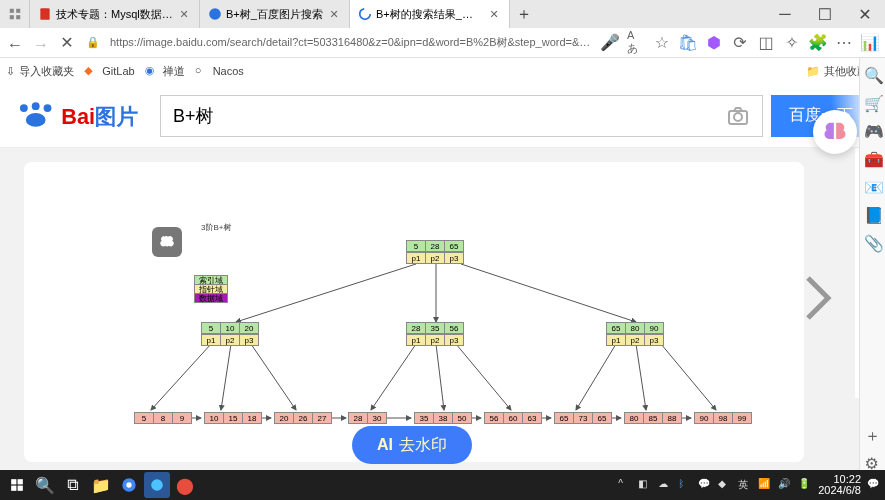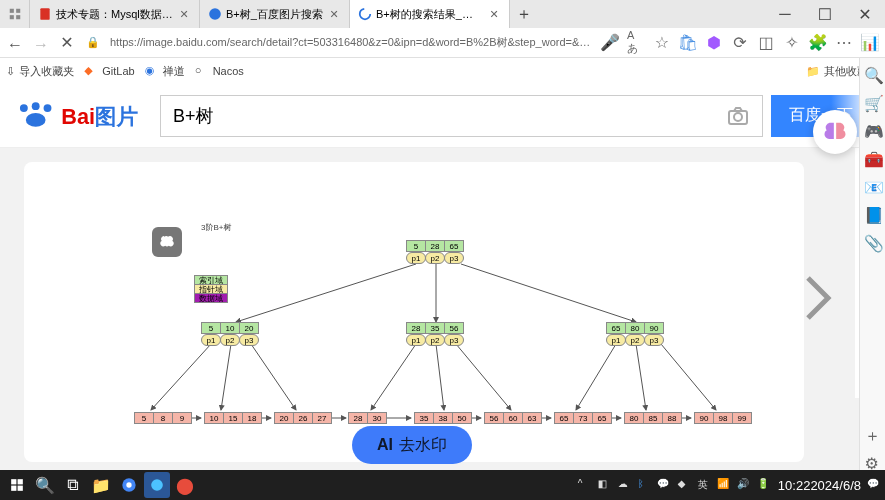--- a/index.html
+++ b/index.html
@@ -42,48 +42,48 @@
 .card { position: relative; width: 780px; height: 300px; background: #fff; border-radius: 8px; }
 .nextbtn { position: absolute; right: 48px; top: 120px; width: 38px; height: 60px; color: #888; display:flex; align-items:center; justify-content:center; }
 
 
 .diagram { position: absolute; left: 12px; top: 0; width: 780px; height: 300px; }
 .node { position: absolute; display: flex; flex-direction: column; font-size: 8px; }
 .noderow { display: flex; }
 .cell { width: 20px; height: 12px; border: 1px solid #888; display: flex; align-items: center; justify-content: center; margin-left: -1px; }
 .cell:first-child { margin-left: 0; }
 .idx { background: #b5e6a2; }
-.ptr { background: #f7eba3; border-radius: 6px; }
+.ptr { background: #f7eba3; }
 .leaf .cell { background: #f5b5a8; }
 .lbl { position:absolute; font-size:8px; color:#444; }
 .legend { position:absolute; left:158px; top:90px; font-size:8px; }
 .legend div { width:34px; height:10px; border:1px solid #888; display:flex; align-items:center; justify-content:center; margin-bottom:-1px; }
 .lg1{background:#b5e6a2;margin-top:23px;} .lg2{background:#f7eba3;} .lg3{background:#a21caf;}
 .brain-badge{position:absolute;left:116px;top:65px;width:30px;height:30px;background:#777;border-radius:6px;display:flex;align-items:center;justify-content:center;color:#fff;}
 
 
 .lines { position:absolute; left:0; top:0; width:780px; height:300px; pointer-events:none; }
 
 
 .rside { position: absolute; right: 0; top: 148px; width: 30px; height: 250px; background: #fff; color:#444; padding:10px 4px; font-size:18px; overflow:hidden;}
 .rside div { margin-bottom:6px; }
 
 
-.float-ai { position: absolute; left: 352px; bottom: 36px; width: 120px; height: 38px; background: #3e7bfa; border-radius: 20px; color:#0f172a; display:flex; align-items:center; justify-content:center; gap:6px; font-size:16px; }
+.float-ai { position: absolute; left: 352px; bottom: 36px; width: 120px; height: 38px; background: #3e7bfa; border-radius: 20px; color:#fef9c3; display:flex; align-items:center; justify-content:center; gap:6px; font-size:16px; }
 .brain-float{position:absolute; right:28px; top:110px; width:44px; height:44px; background:#fff; border-radius:50%; box-shadow:0 2px 8px rgba(0,0,0,.2); display:flex; align-items:center; justify-content:center;}
 .edge-side{position:absolute; right:0; top:58px; width:26px; bottom:30px; background:#f8f8f8; border-left:1px solid #e0e0e0; display:flex; flex-direction:column; align-items:center; gap:12px; padding-top:8px;}
 .edge-ico{width:16px;height:16px;color:#666;}
 
 
 .taskbar { position: absolute; bottom: 0; left: 0; right: 0; height: 30px; background: #1f1f1f; display: flex; align-items: center; padding: 0 4px; gap: 2px; }
 .tb-ico { width: 26px; height: 26px; display:flex; align-items:center; justify-content:center; color:#fff; }
 .tb-spacer { flex: 1; }
 .tray { display: flex; align-items: center; gap: 6px; color:#fff; font-size:10px; }
 .tray-ico{width:14px;height:14px;color:#ddd;}
-.clock{display:flex;flex-direction:row;align-items:flex-end;line-height:1;font-size:13px;}
+.clock{display:flex;flex-direction:column;align-items:flex-end;line-height:1;font-size:11px;}
 </style>
 </head>
 <body>
 
 <div class="titlebar">
   <div class="tab" style="width:30px;justify-content:center;">
     <svg class="tab-ico" viewBox="0 0 24 24" fill="#888">
         <rect x="3" y="3" width="7" height="7"></rect>
         <rect x="14" y="3" width="7" height="7"></rect>
         <rect x="3" y="14" width="7" height="7"></rect>

